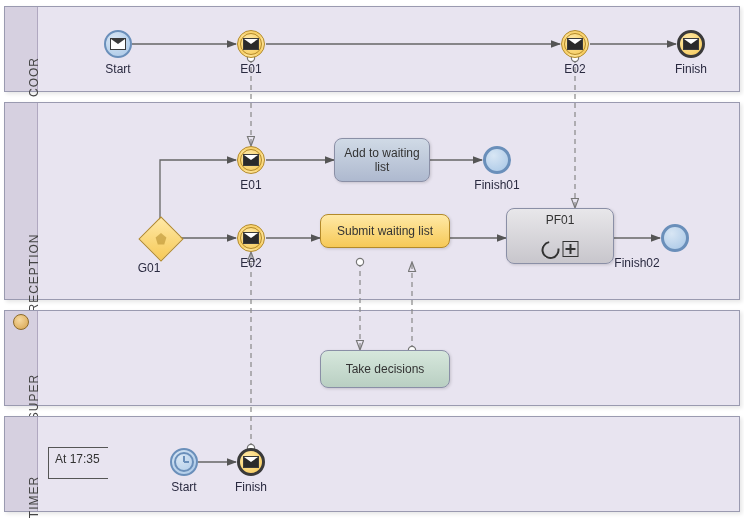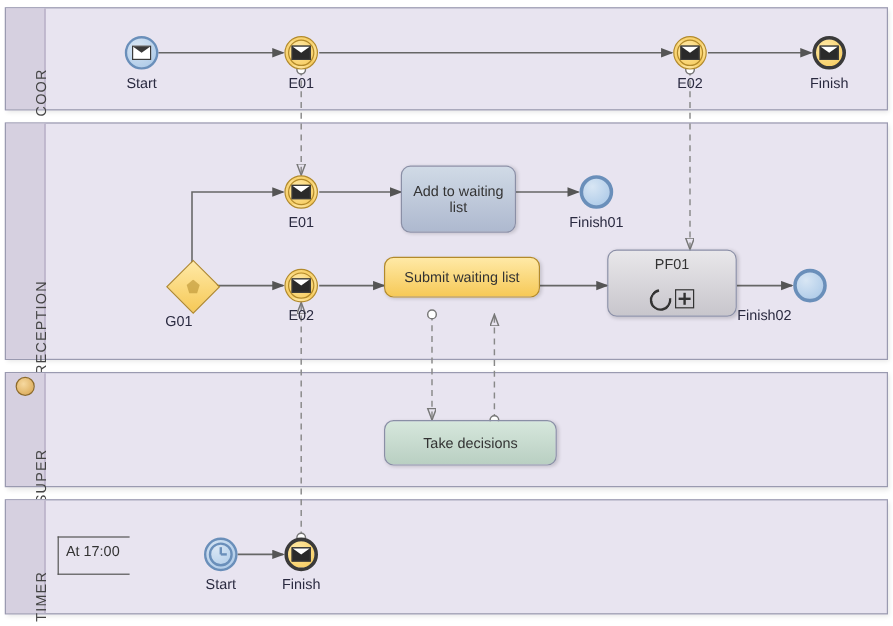--- a/index.html
+++ b/index.html
@@ -121,21 +121,21 @@
   <div class="evt end" style="left:677px; top:30px;">
       <span class="envelope filled"></span>
     </div>
   <div class="label lbl-below" style="left:656px; top:62px;">Finish</div>
 
   <div class="evt inter" style="left:237px; top:146px;">
       <span class="envelope filled"></span>
     </div>
   <div class="label lbl-below" style="left:216px; top:178px;">E01</div>
 
-  <div class="task blue" style="left:334px; top:138px; width:96px; height:56px;">
+  <div class="task blue" style="left:334px; top:138px; width:96px; height:44px;">
     <span>Add to waiting list</span>
   </div>
 
   <div class="evt endplain" style="left:483px; top:146px;"></div>
   <div class="label lbl-below" style="left:462px; top:178px;">Finish01</div>
 
   <div class="gw" style="left:145px; top:223px;">
     <div class="gw-inner">
         <div class="pent"></div>
       </div>
@@ -155,26 +155,26 @@
     <span style="position:absolute; top:4px; left:0; right:0; text-align:center;">PF01</span>
     <div class="subp-marks">
       <div class="mk-loop"></div>
       <div class="mk-plus"></div>
     </div>
   </div>
 
   <div class="evt endplain" style="left:661px; top:224px;"></div>
   <div class="label lbl-below" style="left:602px; top:256px;">Finish02</div>
 
-  <div class="task green" style="left:320px; top:350px; width:144px; height:38px;">
+  <div class="task green" style="left:320px; top:350px; width:130px; height:38px;">
     <span>Take decisions</span>
   </div>
 
   <div class="annot" style="left:48px; top:447px; height:22px;">
-    <span>At 17:00</span>
+    <span>At 17:35</span>
   </div>
   <div class="evt start" style="left:170px; top:448px;">
       <span class="clock"></span>
     </div>
   <div class="label lbl-below" style="left:149px; top:480px;">Start</div>
 
   <div class="evt end" style="left:237px; top:448px;">
       <span class="envelope filled"></span>
     </div>
   <div class="label lbl-below" style="left:216px; top:480px;">Finish</div>

